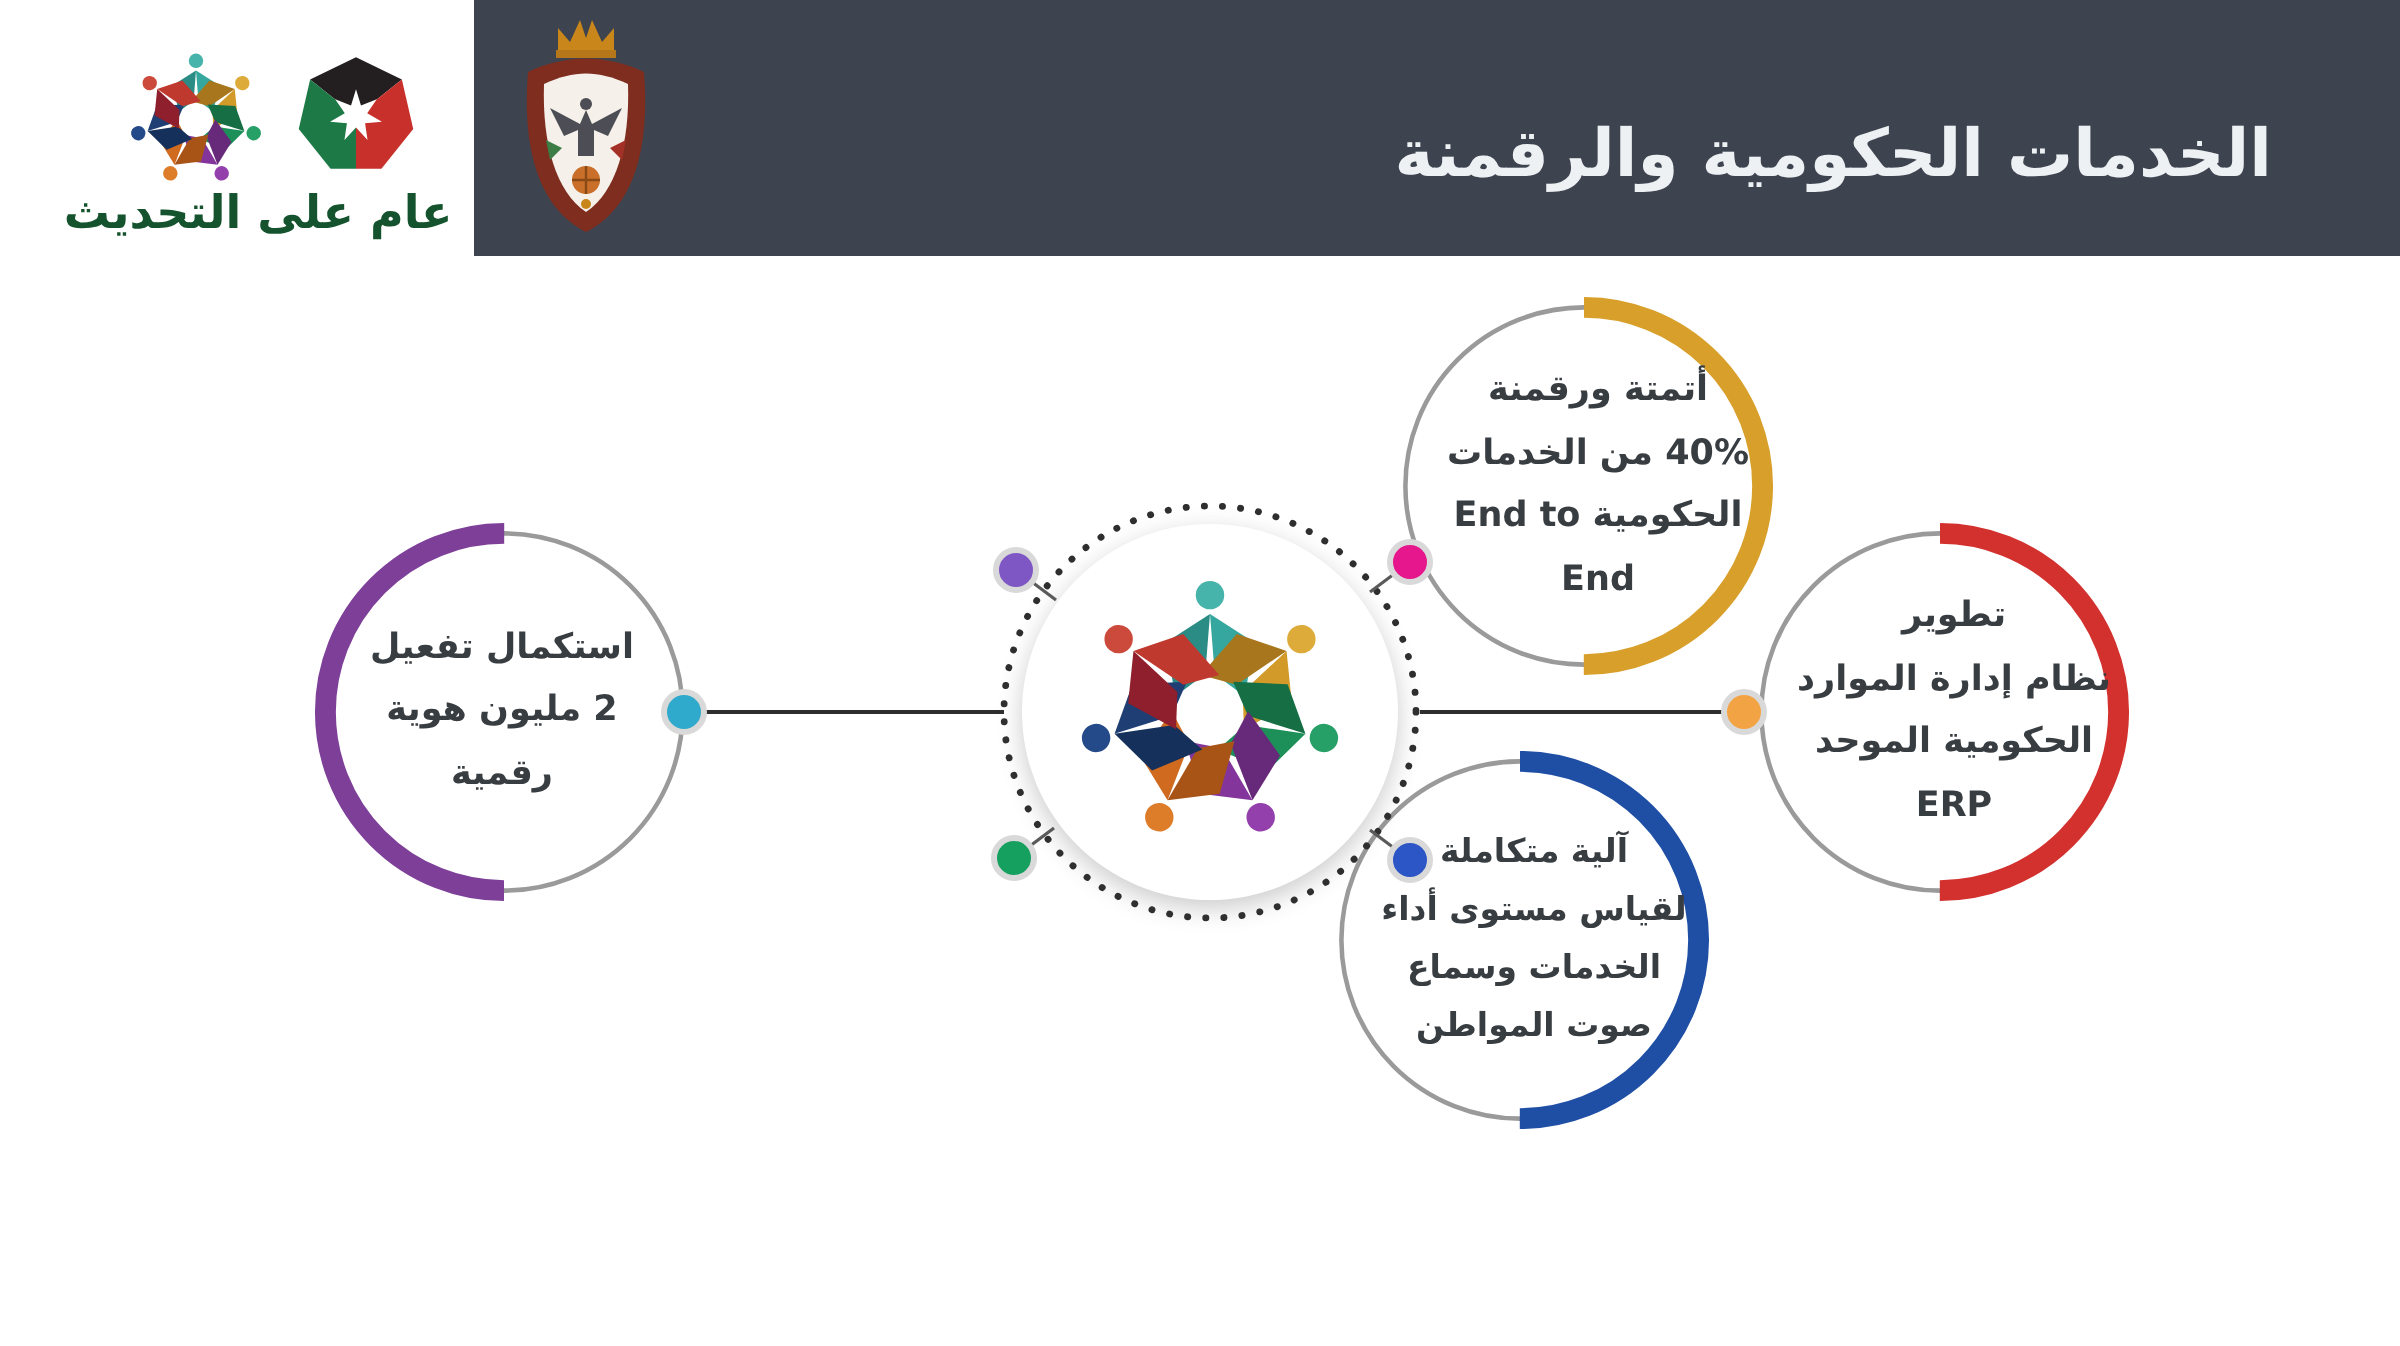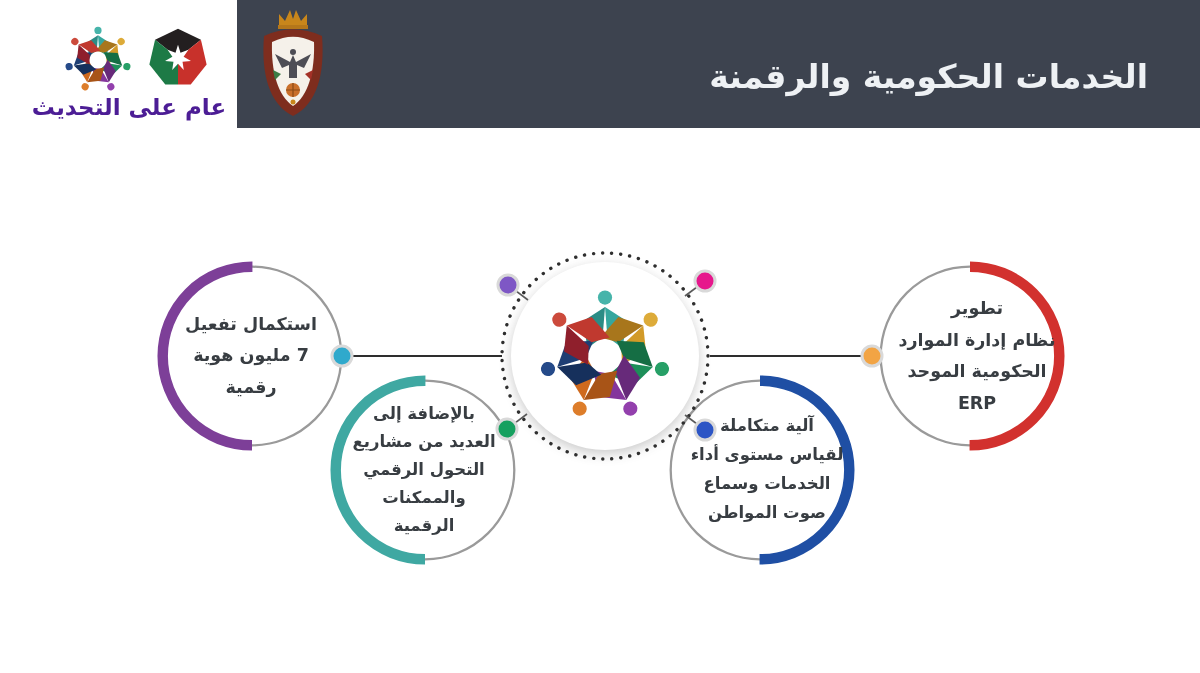--- a/index.html
+++ b/index.html
@@ -3,30 +3,30 @@
 <meta charset="utf-8">
 <style>
   html,body{margin:0;padding:0;background:#e8e8e8;}
   .slide{
     position:relative;width:1200px;height:673px;background:#ffffff;
     overflow:hidden;font-family:"DejaVu Sans","Liberation Sans",sans-serif;
   }
   
   .header{position:absolute;left:237px;top:0;width:963px;height:128px;}
   .header-title{
-    position:absolute;top:0;right:52px;height:152px;display:flex;align-items:center;
+    position:absolute;top:0;right:64px;height:152px;display:flex;align-items:center;
     font-size:33px;font-weight:bold;color:#eef1f4;direction:rtl;letter-spacing:.5px;
   }
   .coat{position:absolute;left:16px;top:4px;}
   
   .brand-logo{position:absolute;left:60px;top:22px;}
   .brand-hept{position:absolute;left:146px;top:26px;}
   .brand-tagline{
     position:absolute;left:26px;top:94px;width:206px;text-align:center;
-    font-size:23px;font-weight:bold;color:#4c1d95;direction:rtl;
+    font-size:23px;font-weight:bold;color:#14532d;direction:rtl;
   }
   
   .bubble{position:absolute;}
   .bubble svg{position:absolute;left:0;top:0;width:100%;height:100%;}
   .bubble-label{
     position:absolute;left:0;top:0;right:0;bottom:0;
     display:flex;align-items:center;justify-content:center;text-align:center;
     direction:rtl;white-space:pre-line;font-weight:bold;font-size:17.5px;
     line-height:1.8;color:#383d42;
   }
@@ -105,53 +105,52 @@
     </svg>
   <svg class="brand-hept" width="64" height="64" viewBox="-36 -36 72 72">
     <path d="M0 0 L-25.8 -20.6 L0 -33 L25.8 -20.6 Z" fill="#231f20"></path>
     <path d="M0 0 L25.8 -20.6 L32.2 7.3 L14.3 29.7 L0 29.7 Z" fill="#c8312b"></path>
     <path d="M0 0 L0 29.7 L-14.3 29.7 L-32.2 7.3 L-25.8 -20.6 Z" fill="#1d7a46"></path>
     <path d="M0 -15 L2.8 -5.9 L11.7 -9.4 L6.3 -1.5 L14.6 3.3 L5.1 4.1 L6.5 13.5 L0 6.5 L-6.5 13.5 L-5.1 4.1 L-14.6 3.3 L-6.3 -1.5 L-11.7 -9.4 L-2.8 -5.9 Z" fill="#ffffff"></path>
   </svg>
   <div class="brand-tagline">عام على التحديث</div>
 
 
+  <div class="bubble pad-r" style="left:697px;top:148px;width:190px;height:190px">
+    <svg viewBox="0 0 200 200">
+      <circle cx="100" cy="100" r="94" fill="none" stroke-width="2.4" stroke="#9a9a9a"></circle>
+      <circle cx="100" cy="100" r="94" fill="none" stroke-width="11" stroke-dasharray="295.3 295.3" transform="rotate(270 100 100)" stroke="#d8a02a"></circle>
+    </svg>
+    <div class="bubble-label">أتمتة ورقمنة
+40% من الخدمات
+الحكومية End to
+End</div>
+  </div>
 
   <div class="bubble pad-l" style="left:157px;top:261px;width:190px;height:190px">
     <svg viewBox="0 0 200 200">
       <circle cx="100" cy="100" r="94" fill="none" stroke-width="2.4" stroke="#9a9a9a"></circle>
       <circle cx="100" cy="100" r="94" fill="none" stroke-width="11" stroke-dasharray="295.3 295.3" transform="rotate(90 100 100)" stroke="#7d3f98"></circle>
     </svg>
     <div class="bubble-label">استكمال تفعيل
-7 مليون هوية
+2 مليون هوية
 رقمية</div>
   </div>
 
   <div class="bubble pad-r" style="left:875px;top:261px;width:190px;height:190px">
     <svg viewBox="0 0 200 200">
       <circle cx="100" cy="100" r="94" fill="none" stroke-width="2.4" stroke="#9a9a9a"></circle>
       <circle cx="100" cy="100" r="94" fill="none" stroke-width="11" stroke-dasharray="295.3 295.3" transform="rotate(270 100 100)" stroke="#d2312e"></circle>
     </svg>
     <div class="bubble-label">تطوير
 نظام إدارة الموارد
 الحكومية الموحد
 ERP</div>
   </div>
 
-  <div class="bubble pad-l" style="left:330px;top:375px;width:190px;height:190px">
-    <svg viewBox="0 0 200 200">
-      <circle cx="100" cy="100" r="94" fill="none" stroke-width="2.4" stroke="#9a9a9a"></circle>
-      <circle cx="100" cy="100" r="94" fill="none" stroke-width="11" stroke-dasharray="295.3 295.3" transform="rotate(90 100 100)" stroke="#3fa8a2"></circle>
-    </svg>
-    <div class="bubble-label" style="font-size:16.5px;line-height:1.7">بالإضافة إلى
-العديد من مشاريع
-التحول الرقمي
-والممكنات
-الرقمية</div>
-  </div>
 
   <div class="bubble pad-r" style="left:665px;top:375px;width:190px;height:190px">
     <svg viewBox="0 0 200 200">
       <circle cx="100" cy="100" r="94" fill="none" stroke-width="2.4" stroke="#9a9a9a"></circle>
       <circle cx="100" cy="100" r="94" fill="none" stroke-width="11" stroke-dasharray="295.3 295.3" transform="rotate(270 100 100)" stroke="#1f4fa4"></circle>
     </svg>
     <div class="bubble-label" style="font-size:16.5px;line-height:1.75">آلية متكاملة
 لقياس مستوى أداء
 الخدمات وسماع
 صوت المواطن</div>

